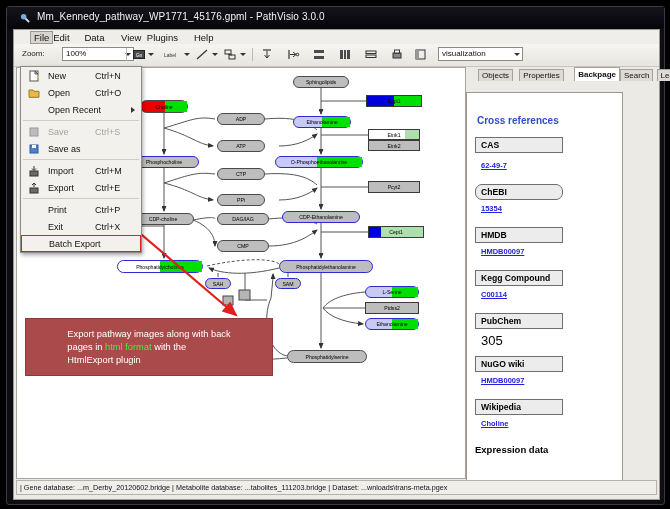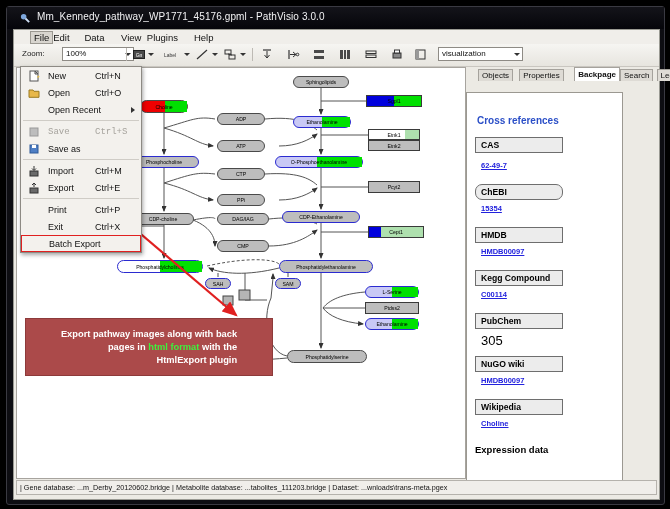--- a/index.html
+++ b/index.html
@@ -59,22 +59,22 @@
   .hl{border:1.3px solid #2b2bd0;border-radius:7px;background:#c9c9f5;}
   .ndtxt{position:relative;z-index:3;}
   .half{position:absolute;top:0;height:100%;z-index:1;}
 
   
   .hdl{position:absolute;width:3px;height:3px;background:#ffe400;
        border:.6px solid #555;z-index:9;}
 
   
   .anno{position:absolute;background:#ab4a4a;border:1px solid #8d3a3a;
-        color:#fff;font-weight:bold;font-size:9.3px;line-height:13px;
-        text-align:right;display:flex;align-items:center;justify-content:center;
+        color:#fff;font-weight:normal;font-size:9.3px;line-height:13px;
+        text-align:left;display:flex;align-items:center;justify-content:center;
         padding:2px 4px;box-sizing:border-box;z-index:20;}
   .anno .grn{color:#3ef03e;}
 
   
   .side{position:absolute;left:452px;top:37px;width:191px;height:410px;
         background:#eceae4;}
   .tabs{position:absolute;left:8px;top:0;width:191px;height:14px;padding-left:30px;}
   .tab{position:absolute;top:2px;height:12px;font-size:8px;color:#111;
        background:#dedbd5;border:1px solid #a5a29c;border-bottom:none;
        padding:0 3px;box-sizing:border-box;line-height:11px;}
@@ -99,21 +99,21 @@
           padding-left:3px;white-space:nowrap;}
 
   
   .menu{position:absolute;left:6px;top:36px;width:120px;
         background:#f3f1ed;border:1px solid #8d8a84;z-index:60;
         box-shadow:1px 2px 4px rgba(0,0,0,.35);}
   .menu .row{position:relative;height:17px;display:flex;align-items:center;
              font-size:9px;color:#111;}
   .menu .row .lab{position:absolute;left:27px;}
   .menu .row .acc{position:absolute;left:74px;color:#111;}
-  .menu .row.dis .lab,.menu .row.dis .acc{color:#a6a39d;font-family:Liberation Mono, monospace;}
+  .menu .row.dis .lab,.menu .row.dis .acc{color:#a6a39d;}
   .menu .row .ico{position:absolute;left:7px;top:3px;width:12px;height:12px;}
   .menu .sep{height:1px;background:#cfccc6;margin:2px 2px;}
   .menu .row.hi{border:1.6px solid #e02020;box-sizing:border-box;
                 background:#f3f1ed;}
   .menu .sub{position:absolute;right:6px;top:6px;width:0;height:0;
              border-top:3px solid transparent;border-bottom:3px solid transparent;
              border-left:4px solid #333;}
 
   .redarrow{position:absolute;z-index:55;pointer-events:none;}
 </style>

